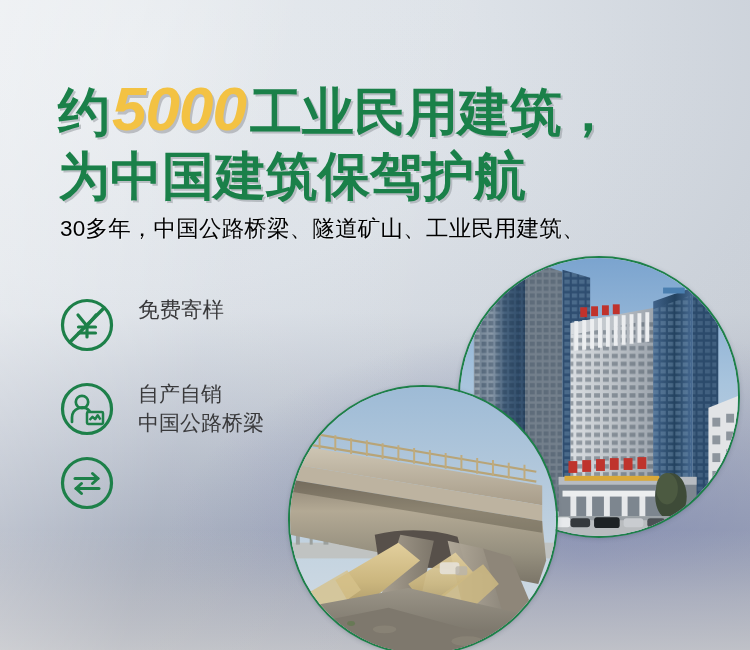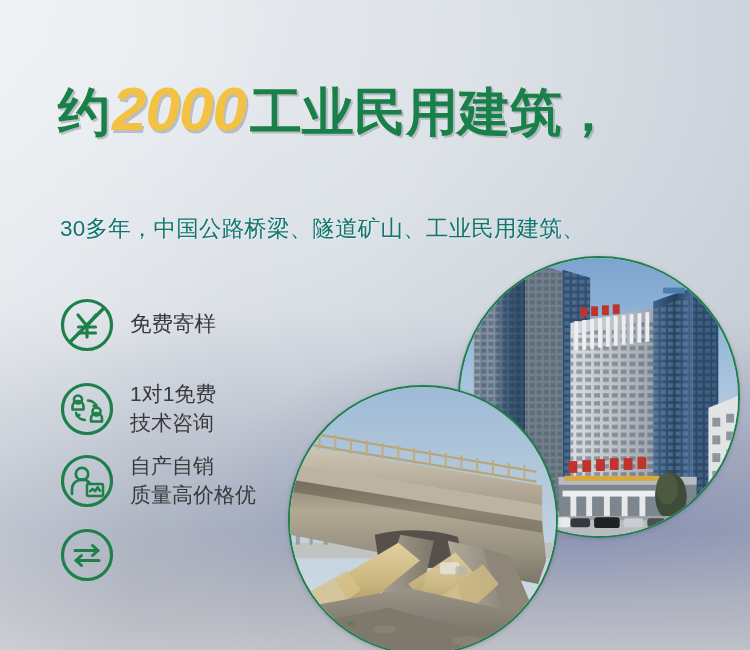--- a/index.html
+++ b/index.html
@@ -66,36 +66,37 @@
     font-size:62px;
     text-shadow:2px 3px 0 rgba(150,152,156,0.55);
     letter-spacing:-1px;
     padding:0 4px 0 2px;
   }
 
   
   .subhead {
     position:absolute; left:60px; top:212px;
     width:672px;
-    color:#0f766e;
+    color:#000000;
     font-size:22.5px;
     line-height:1.52;
     letter-spacing:0.2px;
     text-shadow:1px 1px 0 rgba(255,255,255,0.35);
   }
   .subhead span { display:block; white-space:nowrap; }
 
   
   .features {
     position:absolute; left:58px; top:296px;
     width:270px;
   }
   .feature {
-    display:flex; align-items:center;
+    display:flex; align-items:flex-start;
     margin-bottom:16px;
+    gap:8px;
   }
   .feature.f1 { margin-bottom:26px; }
   .feature.f2 { margin-bottom:14px; }
   .feature.f3 { margin-bottom:16px; }
   .f-icon {
     width:58px; height:58px;
     flex:0 0 58px;
     display:block;
   }
   .f-text {
@@ -372,22 +373,23 @@
 
       <g fill="#5d7a4a" opacity="0.65">
         <ellipse cx="28" cy="236" rx="5" ry="3"></ellipse>
         <ellipse cx="62" cy="240" rx="4" ry="2.5"></ellipse>
       </g>
     </svg>
   </div>
 
   <div class="headline">
     <span class="hl-line hl-line1">
-      <span class="hl-green">约</span><span class="hl-number">2000</span><span class="hl-green">工业民用建筑，</span>
+      <span class="hl-green">约</span><span class="hl-number">5000</span><span class="hl-green">工业民用建筑，</span>
     </span>
+    <span class="hl-line hl-line2 hl-green">为中国建筑保驾护航</span>
   </div>
 
   <div class="subhead">
     <span>30多年，中国公路桥梁、隧道矿山、工业民用建筑、</span>
   </div>
 
   <div class="features">
 
     <div class="feature f1">
       <svg class="f-icon" viewBox="0 0 58 58">
@@ -399,57 +401,36 @@
           <path d="M20.5 31 L37.5 31"></path>
           <path d="M20.5 37 L37.5 37"></path>
         </g>
         <path d="M13 45 L45 13" stroke="#1d8049" stroke-width="3.4" stroke-linecap="round"></path>
       </svg>
       <div class="f-text f-single">
         <span>免费寄样</span>
       </div>
     </div>
 
-    <div class="feature f2">
-      <svg class="f-icon" viewBox="0 0 58 58">
-        <circle cx="29" cy="29" r="24.5" fill="none" stroke="#1d8049" stroke-width="3.2"></circle>
-        <g fill="none" stroke="#1d8049" stroke-width="2.6" stroke-linecap="round" stroke-linejoin="round">
-          <circle cx="20" cy="19.5" r="4"></circle>
-          <path d="M14.5 29.5 v-3 a5.5 5.5 0 0 1 11 0 v3 z"></path>
-          <circle cx="38.5" cy="31.5" r="4"></circle>
-          <path d="M33 41.5 v-3 a5.5 5.5 0 0 1 11 0 v3 z"></path>
-        </g>
-        <g fill="none" stroke="#1d8049" stroke-width="2.4" stroke-linecap="round">
-          <path d="M30 20.5 q6 0.5 8 5"></path>
-          <path d="M35.5 25.8 l2.8 -0.8 l0.6 3"></path>
-          <path d="M27 40 q-6 -0.5 -8 -5"></path>
-          <path d="M21.5 34.8 l-2.8 0.8 l-0.6 -3"></path>
-        </g>
-      </svg>
-      <div class="f-text">
-        <span>1对1免费</span>
-        <span>技术咨询</span>
-      </div>
-    </div>
 
     <div class="feature f3">
       <svg class="f-icon" viewBox="0 0 58 58">
         <circle cx="29" cy="29" r="24.5" fill="none" stroke="#1d8049" stroke-width="3.2"></circle>
         <g fill="none" stroke="#1d8049" stroke-width="2.7" stroke-linecap="round" stroke-linejoin="round">
           <circle cx="24" cy="22" r="6.2"></circle>
           <path d="M14 42 v-4.5 a10 10 0 0 1 17.5 -6.5"></path>
         </g>
         <g fill="none" stroke="#1d8049" stroke-width="2.5" stroke-linejoin="round">
           <rect x="29" y="32" width="16" height="12" rx="1.2"></rect>
           <path d="M31.5 40 l3 -3.2 l2.6 2.4 l2.6 -4 l2.8 4.4"></path>
         </g>
       </svg>
       <div class="f-text">
         <span>自产自销</span>
-        <span>质量高价格优</span>
+        <span>中国公路桥梁</span>
       </div>
     </div>
 
     <div class="feature f4">
       <svg class="f-icon" viewBox="0 0 58 58">
         <circle cx="29" cy="29" r="24.5" fill="none" stroke="#1d8049" stroke-width="3.2"></circle>
         <g fill="none" stroke="#1d8049" stroke-width="3" stroke-linecap="round" stroke-linejoin="round">
           <path d="M17 24.5 H40"></path>
           <path d="M34.5 19.5 L40 24.5 L34.5 29.5"></path>
           <path d="M41 34.5 H18"></path>

